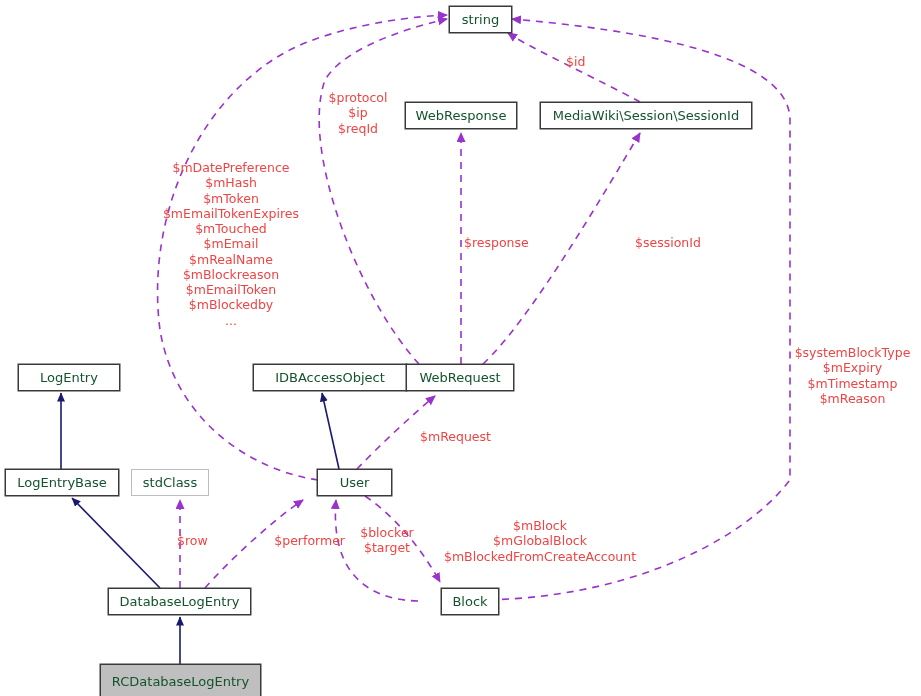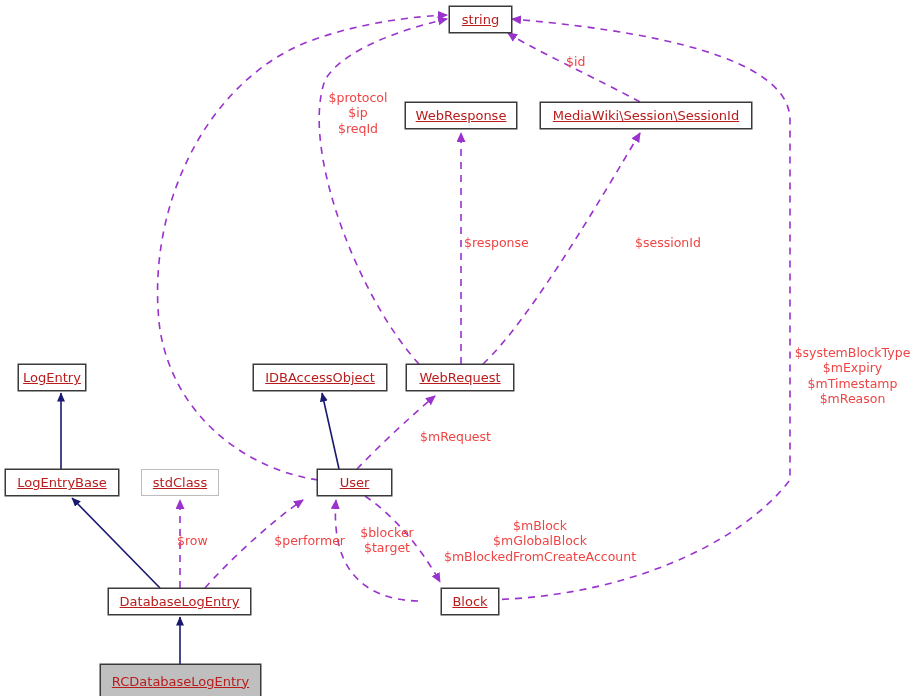--- a/index.html
+++ b/index.html
@@ -23,24 +23,23 @@
   }
   .node {
     position: absolute;
     box-sizing: border-box;
     background: #ffffff;
     border: 1px solid #404040;
     display: flex;
     align-items: center;
     justify-content: center;
     font-size: 13px;
-    color: #b91c1c;
+    color: #14532d;
     white-space: nowrap;
     line-height: 1;
-    text-decoration: underline;
   }
   .node.solidborder { border: 1px solid #3a3a3a; box-shadow: 0 0 0 0.5px #3a3a3a; }
   .node.grayborder { border: 1px solid #bdbdbd; box-shadow: none; }
   .node.highlight { background: #bfbfbf; }
   .edge-label {
     position: absolute;
     font-size: 12.5px;
     color: #ef4444;
     line-height: 1.22;
     white-space: pre;
@@ -89,37 +88,37 @@
     </div>
 
   <div class="node solidborder" style="left:405px;top:102px;width:112px;height:27px;" id="n-webresponse">
       <span>WebResponse</span>
     </div>
 
   <div class="node solidborder" style="left:540px;top:102px;width:212px;height:27px;" id="n-sessionid">
       <span>MediaWiki\Session\SessionId</span>
     </div>
 
-  <div class="node solidborder" style="left:18px;top:364px;width:68px;height:27px;" id="n-logentry">
+  <div class="node solidborder" style="left:18px;top:364px;width:102px;height:27px;" id="n-logentry">
       <span>LogEntry</span>
     </div>
 
-  <div class="node solidborder" style="left:253px;top:364px;width:134px;height:27px;" id="n-idbaccess">
+  <div class="node solidborder" style="left:253px;top:364px;width:154px;height:27px;" id="n-idbaccess">
       <span>IDBAccessObject</span>
     </div>
 
   <div class="node solidborder" style="left:406px;top:364px;width:108px;height:27px;" id="n-webrequest">
       <span>WebRequest</span>
     </div>
 
   <div class="node solidborder" style="left:5px;top:469px;width:114px;height:27px;" id="n-logentrybase">
       <span>LogEntryBase</span>
     </div>
 
-  <div class="node grayborder" style="left:141px;top:469px;width:78px;height:27px;" id="n-stdclass">
+  <div class="node grayborder" style="left:131px;top:469px;width:78px;height:27px;" id="n-stdclass">
       <span>stdClass</span>
     </div>
 
   <div class="node solidborder" style="left:317px;top:469px;width:75px;height:27px;" id="n-user">
       <span>User</span>
     </div>
 
   <div class="node solidborder" style="left:108px;top:588px;width:143px;height:27px;" id="n-dblogentry">
       <span>DatabaseLogEntry</span>
     </div>
@@ -131,20 +130,31 @@
   <div class="node solidborder highlight" style="left:100px;top:664px;width:161px;height:34px;" id="n-rcdblogentry">
       <span>RCDatabaseLogEntry</span>
     </div>
 
   <div class="edge-label" style="left:566px;top:54px;width:40px;text-align:left;">$id</div>
 
   <div class="edge-label" style="left:318px;top:90px;width:80px;">$protocol
 $ip
 $reqId</div>
 
+  <div class="edge-label" style="left:155px;top:160px;width:152px;">$mDatePreference
+$mHash
+$mToken
+$mEmailTokenExpires
+$mTouched
+$mEmail
+$mRealName
+$mBlockreason
+$mEmailToken
+$mBlockedby
+...</div>
 
   <div class="edge-label" style="left:464px;top:235px;width:72px;text-align:left;">$response</div>
 
   <div class="edge-label" style="left:635px;top:235px;width:74px;text-align:left;">$sessionId</div>
 
   <div class="edge-label" style="left:784px;top:345px;width:137px;">$systemBlockType
 $mExpiry
 $mTimestamp
 $mReason</div>
 

